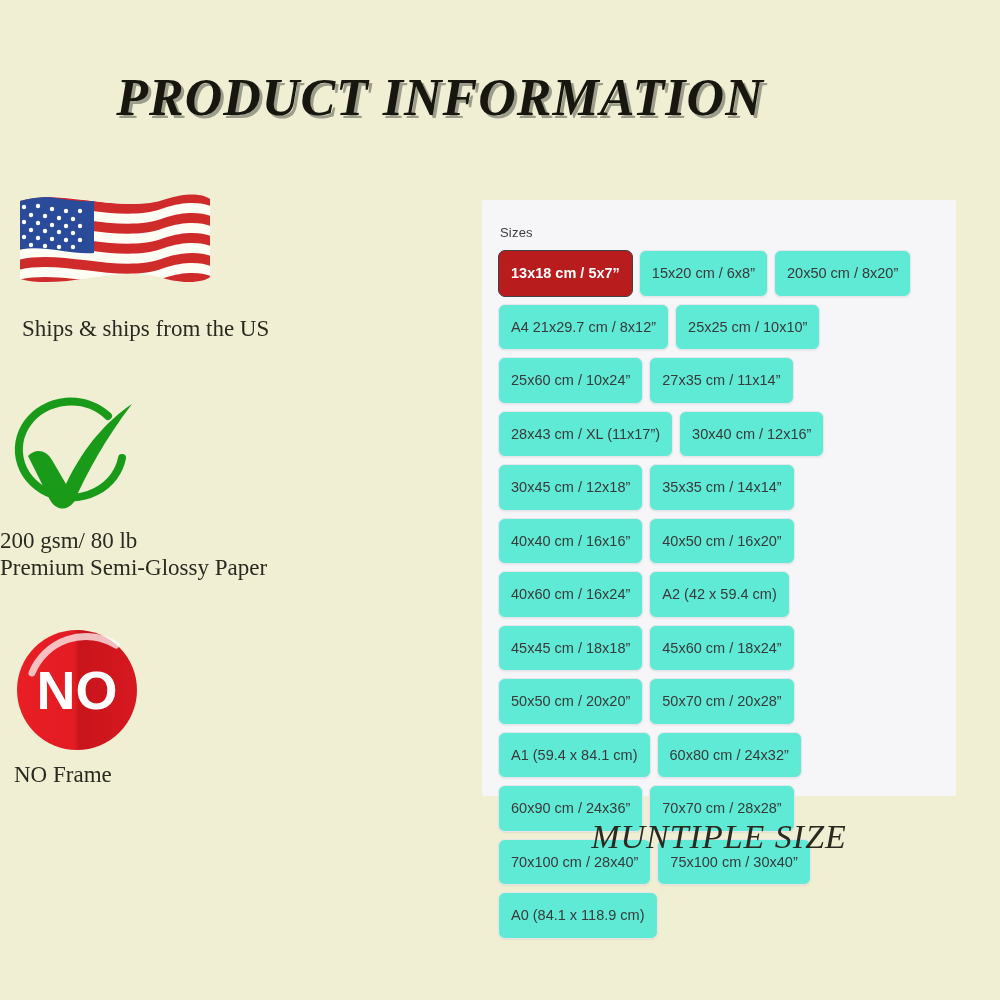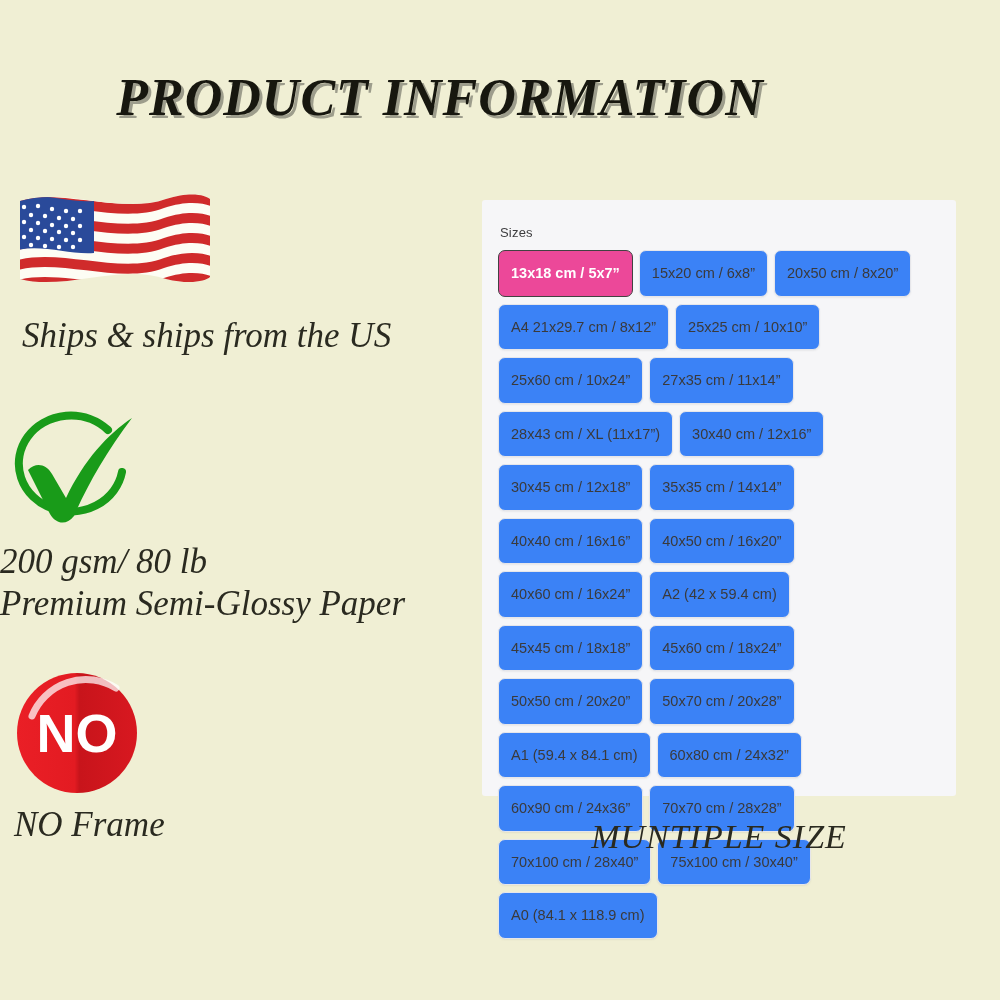--- a/index.html
+++ b/index.html
@@ -35,22 +35,21 @@
     position: absolute;
     top: 185px;
     left: 0;
     width: 470px;
   }
 
   .feature { position: relative; }
 
   .feature-caption {
     font-family: "Liberation Serif", serif;
-    font-style: italic;
-    font-size: 35px;
+    font-size: 23px;
     line-height: 1.18;
     color: #2a2a20;
     white-space: pre-line;
   }
 
   
   .feat-flag { padding-left: 14px; }
   .flag-wrap { width: 200px; height: 120px; }
   .feat-flag .feature-caption { margin-top: 10px; margin-left: 8px; }
 
@@ -84,34 +83,34 @@
     letter-spacing: .2px;
   }
 
   .chip-grid {
     display: flex;
     flex-wrap: wrap;
     gap: 7px 6px;
   }
 
   .chip {
-    background: #3b82f6;
+    background: #5eead4;
     border: 1px solid #e6e6ea;
     border-radius: 7px;
     box-shadow: 0 1px 2px rgba(0,0,0,0.06);
     color: #3a3a3c;
     font-size: 14.5px;
     line-height: 1;
     padding: 15px 12px;
     white-space: nowrap;
     text-align: center;
   }
 
   .chip.selected {
-    background: #ec4899;
+    background: #b91c1c;
     border-color: #424242;
     color: #ffffff;
     font-weight: bold;
     box-shadow: none;
   }
 
   
   .bottom-caption {
     position: absolute;
     left: 482px;

